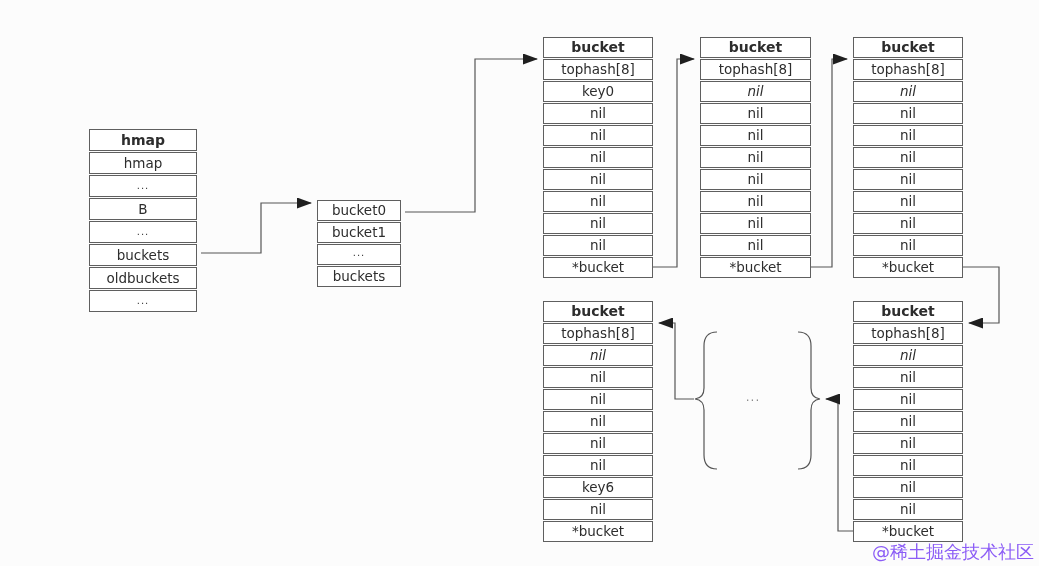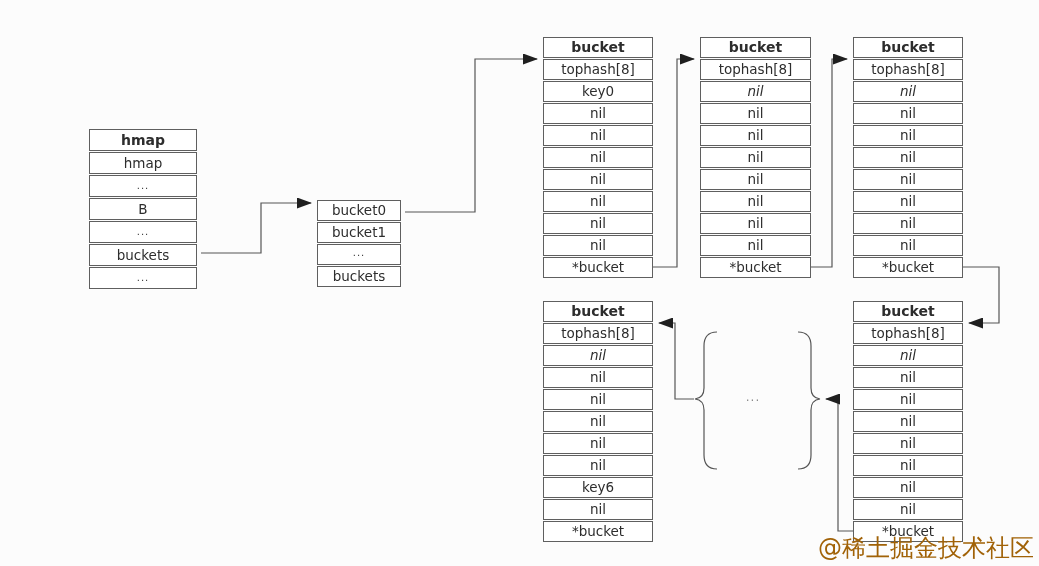--- a/index.html
+++ b/index.html
@@ -55,22 +55,22 @@
     left: 740px; top: 390px;
     width: 26px;
     text-align: center;
     font-size: 12px;
     letter-spacing: 1px;
     color: #8a8a8a;
   }
   #watermark {
     position: absolute;
     right: 5px; bottom: 2px;
-    font-size: 24px;
-    color: #a16207;
+    font-size: 18px;
+    color: #8b5cf6;
     font-family: "DejaVu Sans", sans-serif;
     text-align: center;
   }
 </style>
 </head>
 <body>
 
 <div id="canvas">
 
   <svg id="connectors" viewBox="0 0 1039 566" xmlns="http://www.w3.org/2000/svg">
@@ -92,20 +92,21 @@
     </g>
   </svg>
 
   <div id="t-hmap" class="memtable">
       <div class="cell header">hmap</div>
       <div class="cell">hmap</div>
       <div class="cell dots">...</div>
       <div class="cell">B</div>
       <div class="cell dots">...</div>
       <div class="cell">buckets</div>
+      <div class="cell">oldbuckets</div>
       <div class="cell dots">...</div>
     </div>
   <div id="t-bucketlist" class="memtable">
       <div class="cell">bucket0</div>
       <div class="cell">bucket1</div>
       <div class="cell dots">...</div>
       <div class="cell">buckets</div>
     </div>
   <div id="t-top1" class="memtable">
       <div class="cell header">bucket</div>

